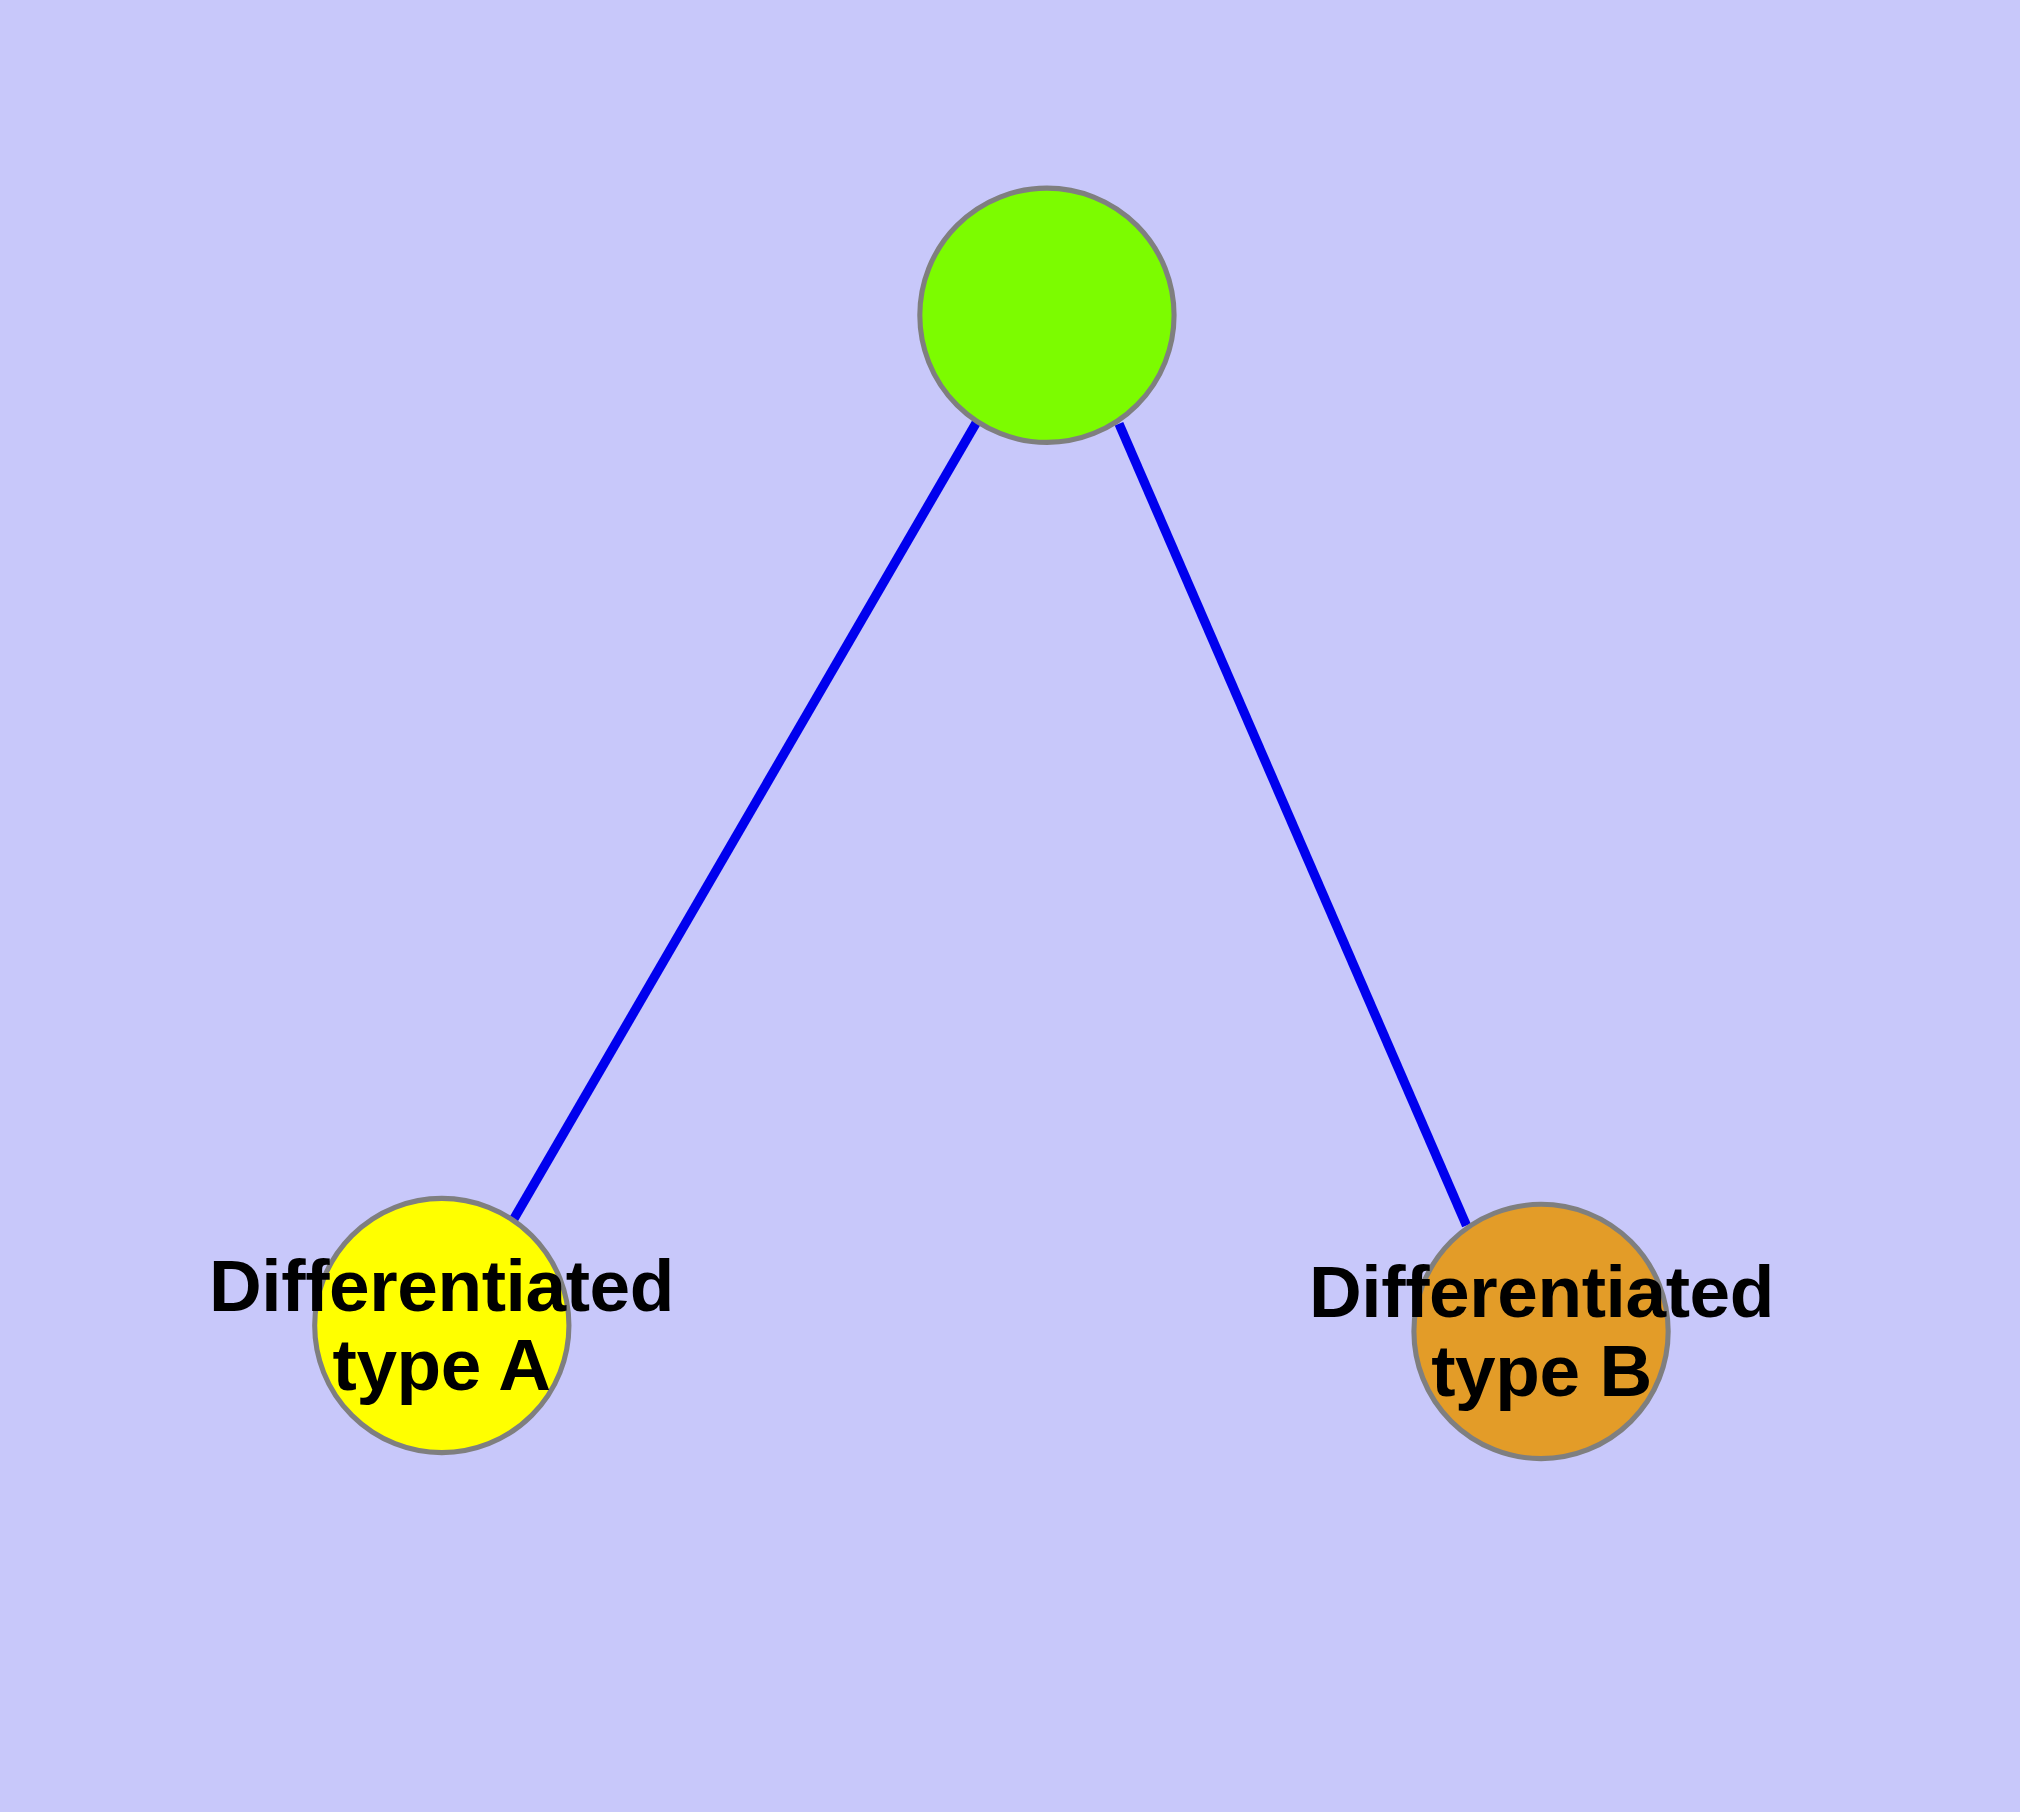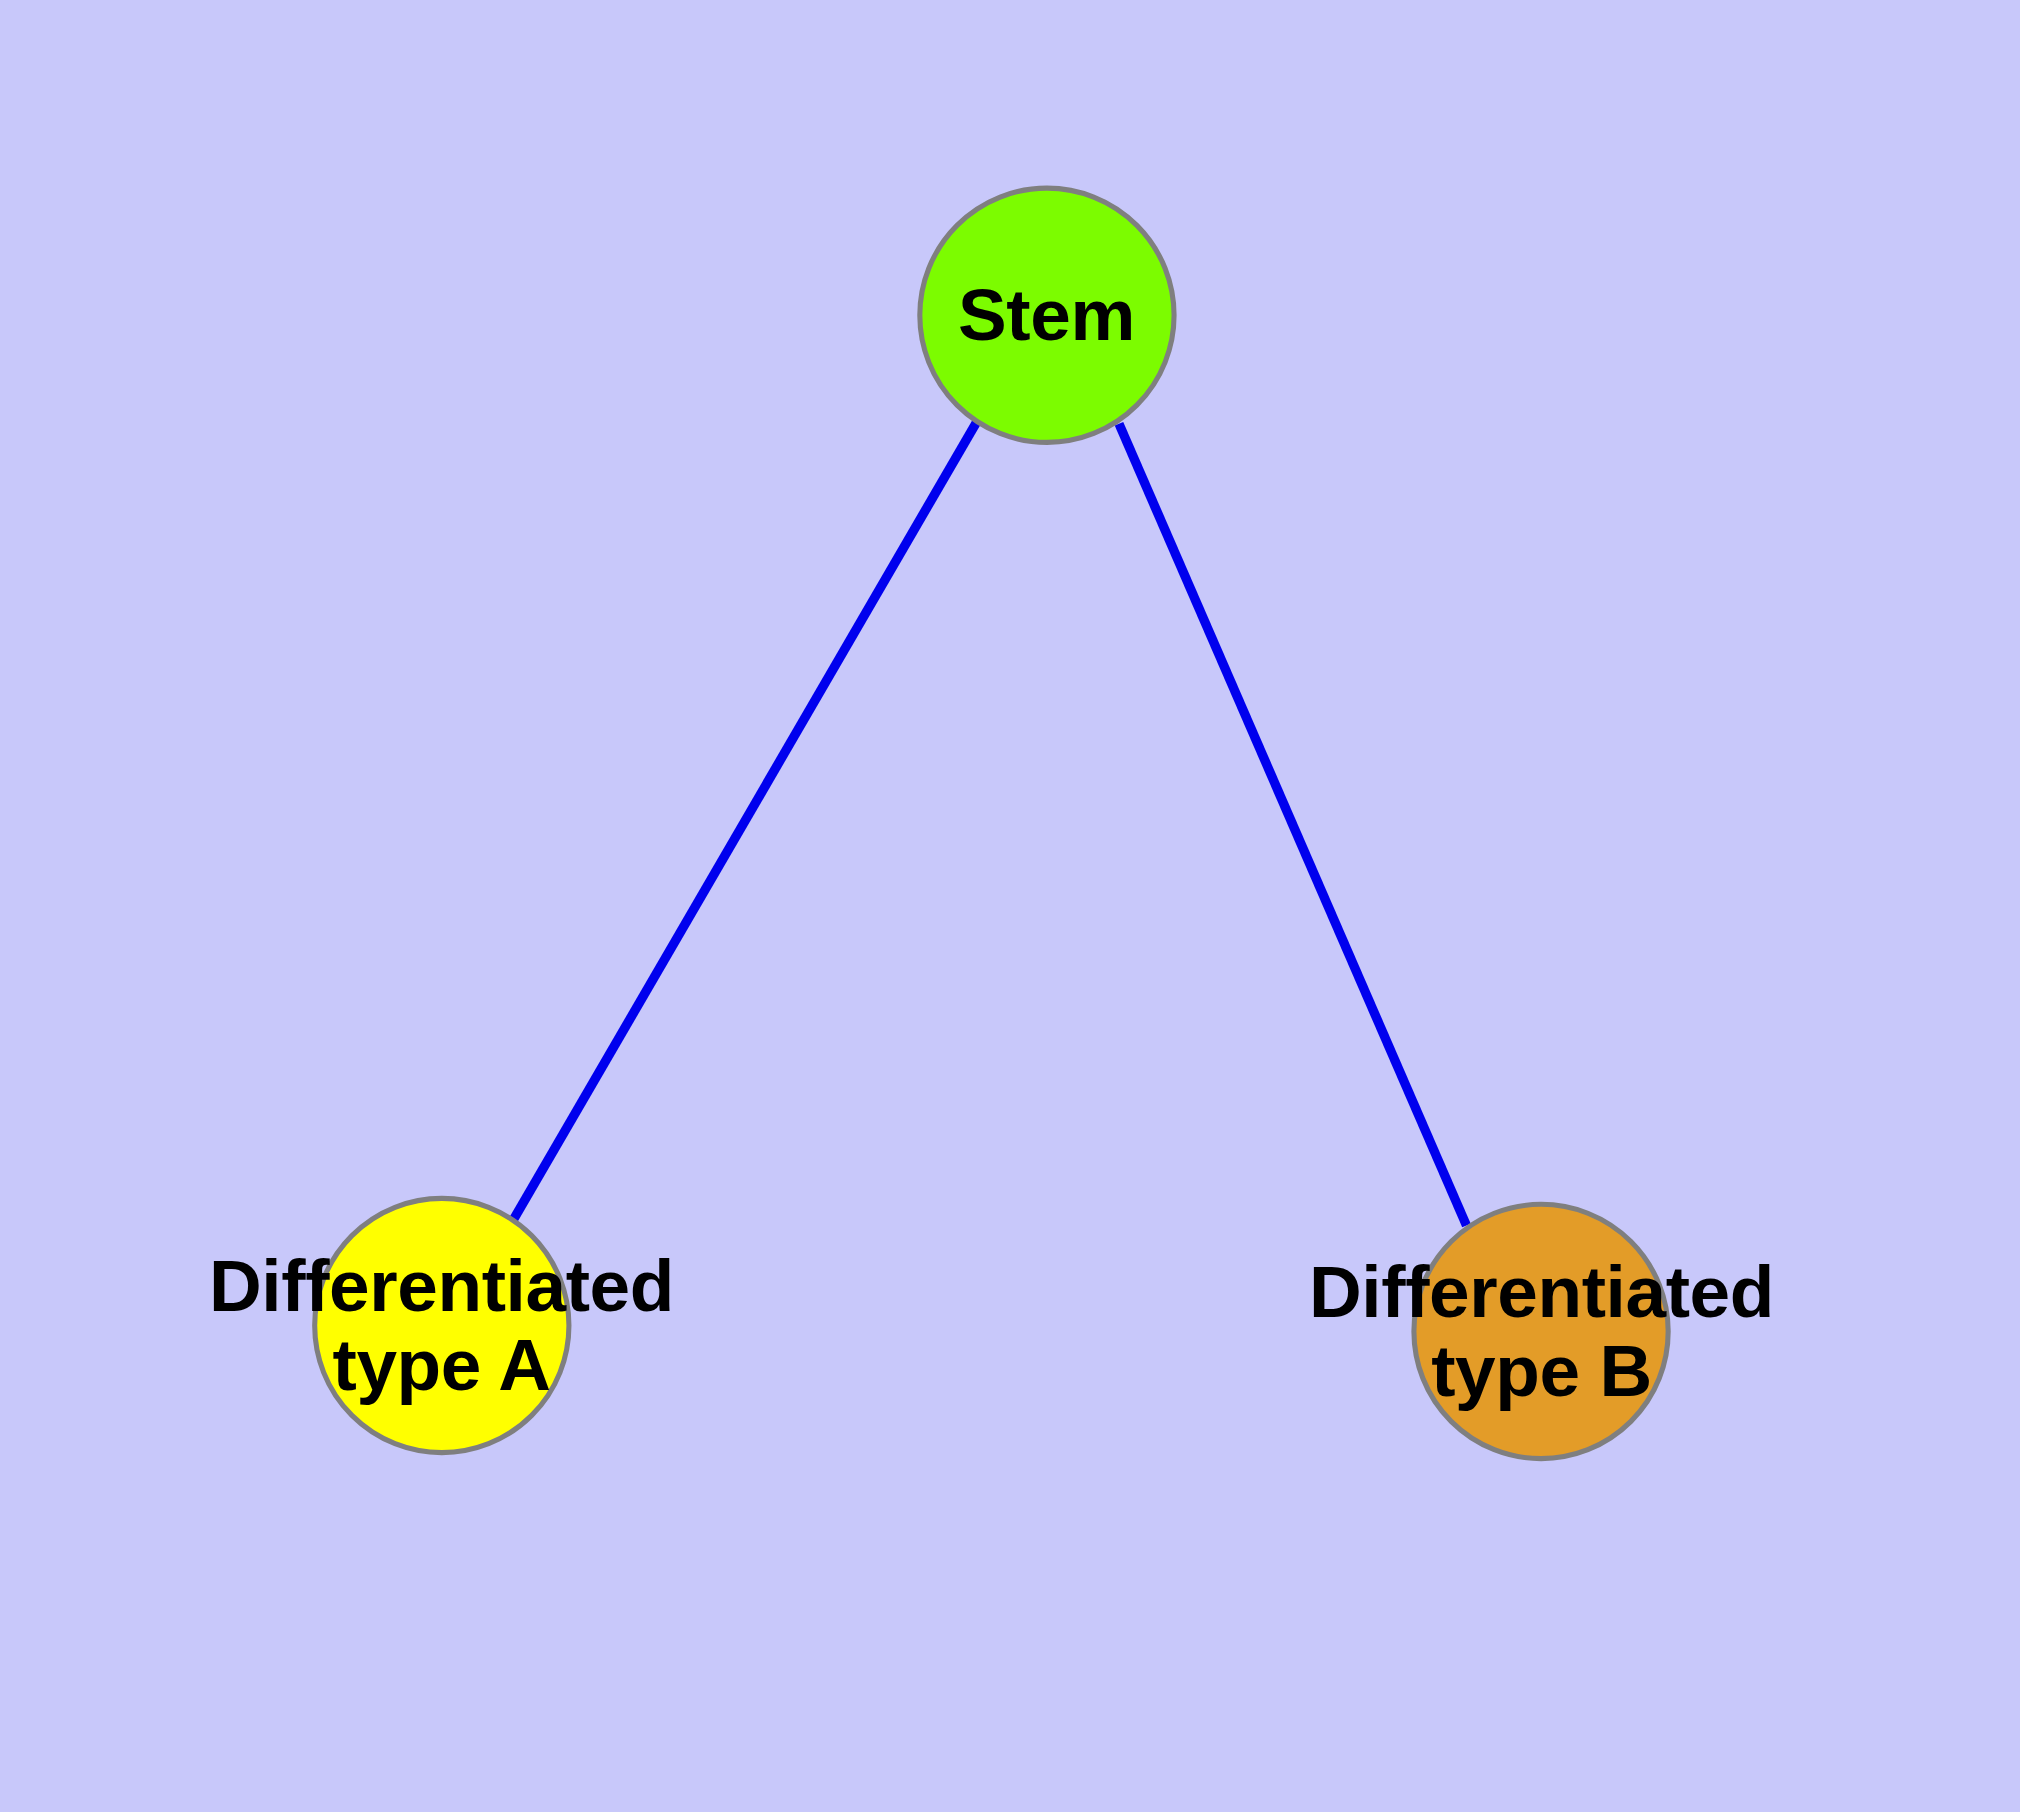--- a/index.html
+++ b/index.html
@@ -55,21 +55,20 @@
       <line id="edge-0" x1="1152" y1="498" x2="605" y2="1440" stroke="#0000ee" stroke-width="11" stroke-linecap="butt"></line>
       <line id="edge-1" x1="1320" y1="500" x2="1730" y2="1446" stroke="#0000ee" stroke-width="11" stroke-linecap="butt"></line>
     </g>
     <g id="nodes-group">
       <circle id="node-0" cx="1235" cy="372" r="150" fill="#7cfc00" stroke="#7f7f7f" stroke-width="6"></circle>
       <circle id="node-1" cx="521" cy="1564" r="150" fill="#ffff00" stroke="#7f7f7f" stroke-width="6"></circle>
       <circle id="node-2" cx="1818" cy="1571" r="150" fill="#e39c28" stroke="#7f7f7f" stroke-width="6"></circle>
     </g>
   </svg>
 
-  <div class="node-label label-stem" id="label-0" style="width: 1187px; left: 453px; top: 276px;">Stem</div>
 
   <div class="node-label label-leaf" id="label-1" style="width: 1187px; left: -152px; top: 1247px;">Differentiated
 type A</div>
 
   <div class="node-label label-leaf" id="label-2" style="width: 1187px; left: 948px; top: 1253px;">Differentiated
 type B</div>
 
 </div>
 
 

